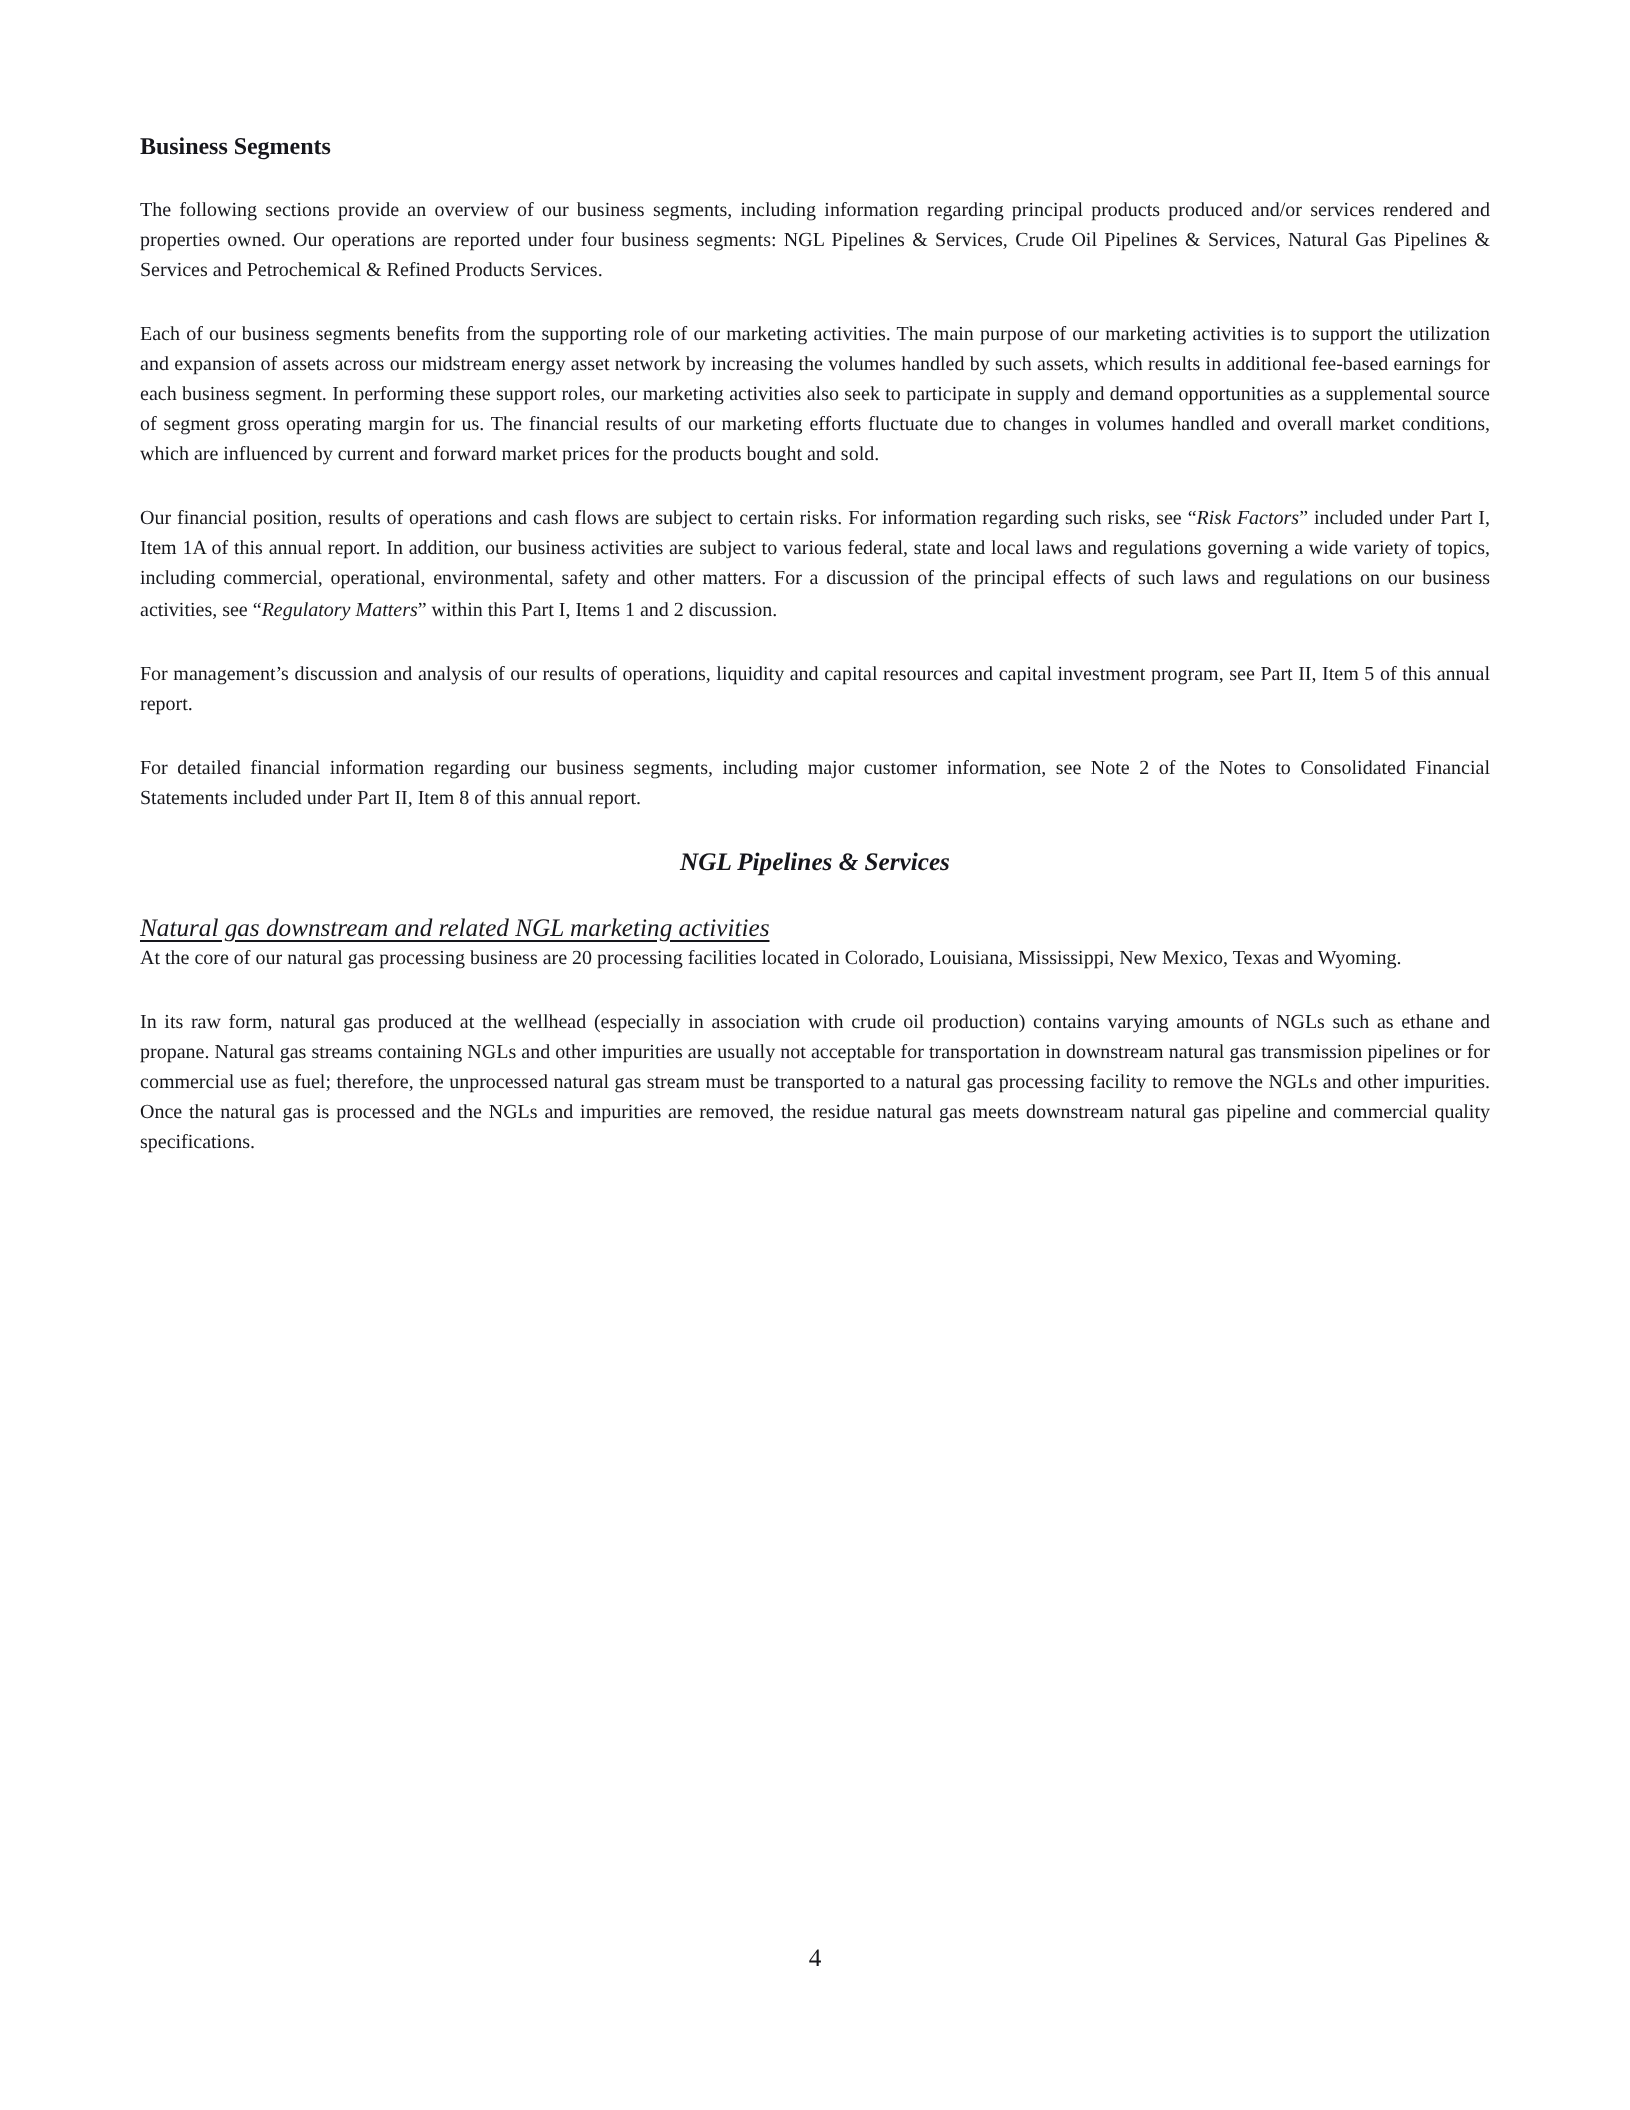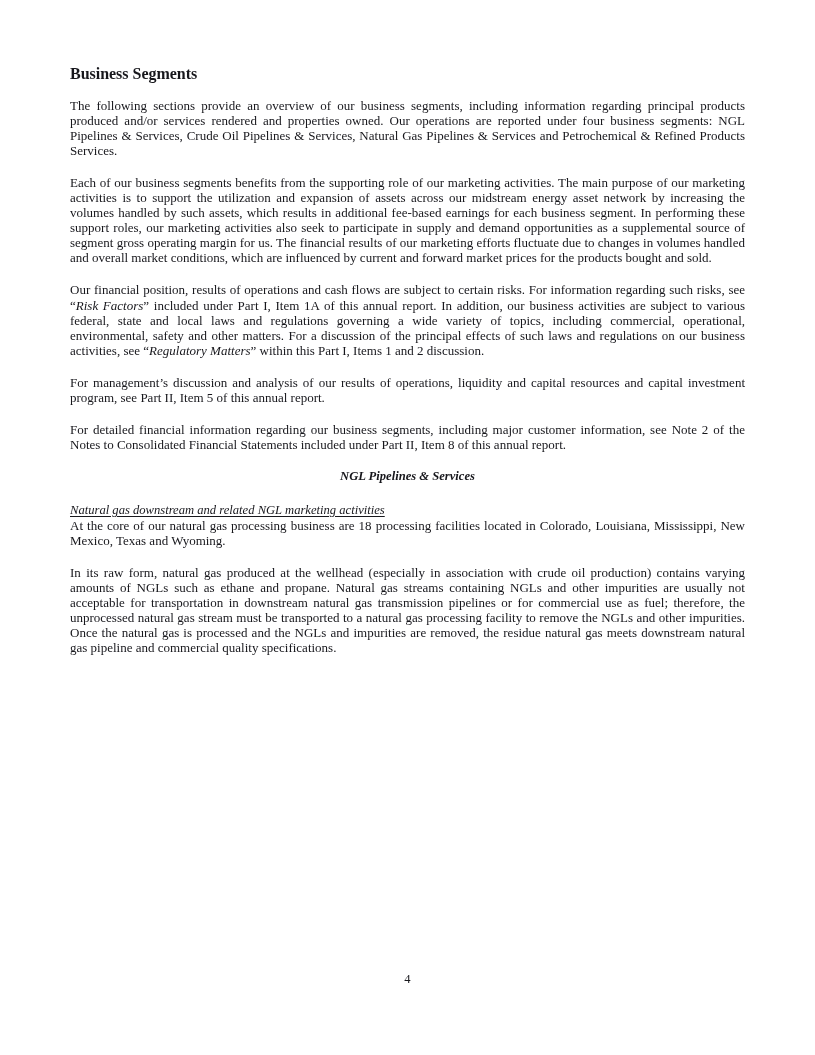--- a/index.html
+++ b/index.html
@@ -23,21 +23,21 @@
     height: 1055px;
     background: #ffffff;
   }
   .content {
     position: absolute;
     left: 70px;
     top: 66px;
     width: 675px;
   }
   .h-section {
-    font-size: 16px;
+    font-size: 12px;
     font-weight: bold;
     line-height: 15px;
     margin: 0 0 17px 0;
     letter-spacing: -0.02px;
   }
   .h-sub {
     font-size: 12.6px;
     font-weight: bold;
     font-style: italic;
     line-height: 15px;
@@ -52,21 +52,21 @@
     margin: 0;
     text-decoration: underline;
     text-underline-offset: 2px;
     display: inline-block;
   }
   .h-underline-wrap {
     margin: 0;
     line-height: 15px;
   }
   p.body {
-    font-size: 13px;
+    font-size: 10px;
     line-height: 15.05px;
     margin: 0 0 17px 0;
     text-align: justify;
     text-justify: inter-word;
     hyphens: none;
     font-family: Liberation Serif, serif;
   }
   p.body.last {
     margin-bottom: 16px;
   }
@@ -104,21 +104,21 @@
 
     <p class="body">For detailed financial information regarding our business segments, including major customer information, see Note 2 of the Notes to Consolidated Financial Statements included under Part II, Item 8 of this annual report.</p>
 
     <h3 class="h-sub">NGL Pipelines &amp; Services</h3>
 
 
     <div class="h-underline-wrap">
       <span class="h-underline">Natural gas downstream and related NGL marketing activities</span>
     </div>
 
-    <p class="body">At the core of our natural gas processing business are 18 processing facilities located in Colorado, Louisiana, Mississippi, New Mexico, Texas and Wyoming.</p>
+    <p class="body">At the core of our natural gas processing business are 20 processing facilities located in Colorado, Louisiana, Mississippi, New Mexico, Texas and Wyoming.</p>
 
     <p class="body last">In its raw form, natural gas produced at the wellhead (especially in association with crude oil production) contains varying amounts of NGLs such as ethane and propane.  Natural gas streams containing NGLs and other impurities are usually not acceptable for transportation in downstream natural gas transmission pipelines or for commercial use as fuel; therefore, the unprocessed natural gas stream must be transported to a natural gas processing facility to remove the NGLs and other impurities.  Once the natural gas is processed and the NGLs and impurities are removed, the residue natural gas meets downstream natural gas pipeline and commercial quality specifications.</p>
 
   </div>
 
   <div class="page-number">4</div>
 
 </div>
 
 </body></html>

